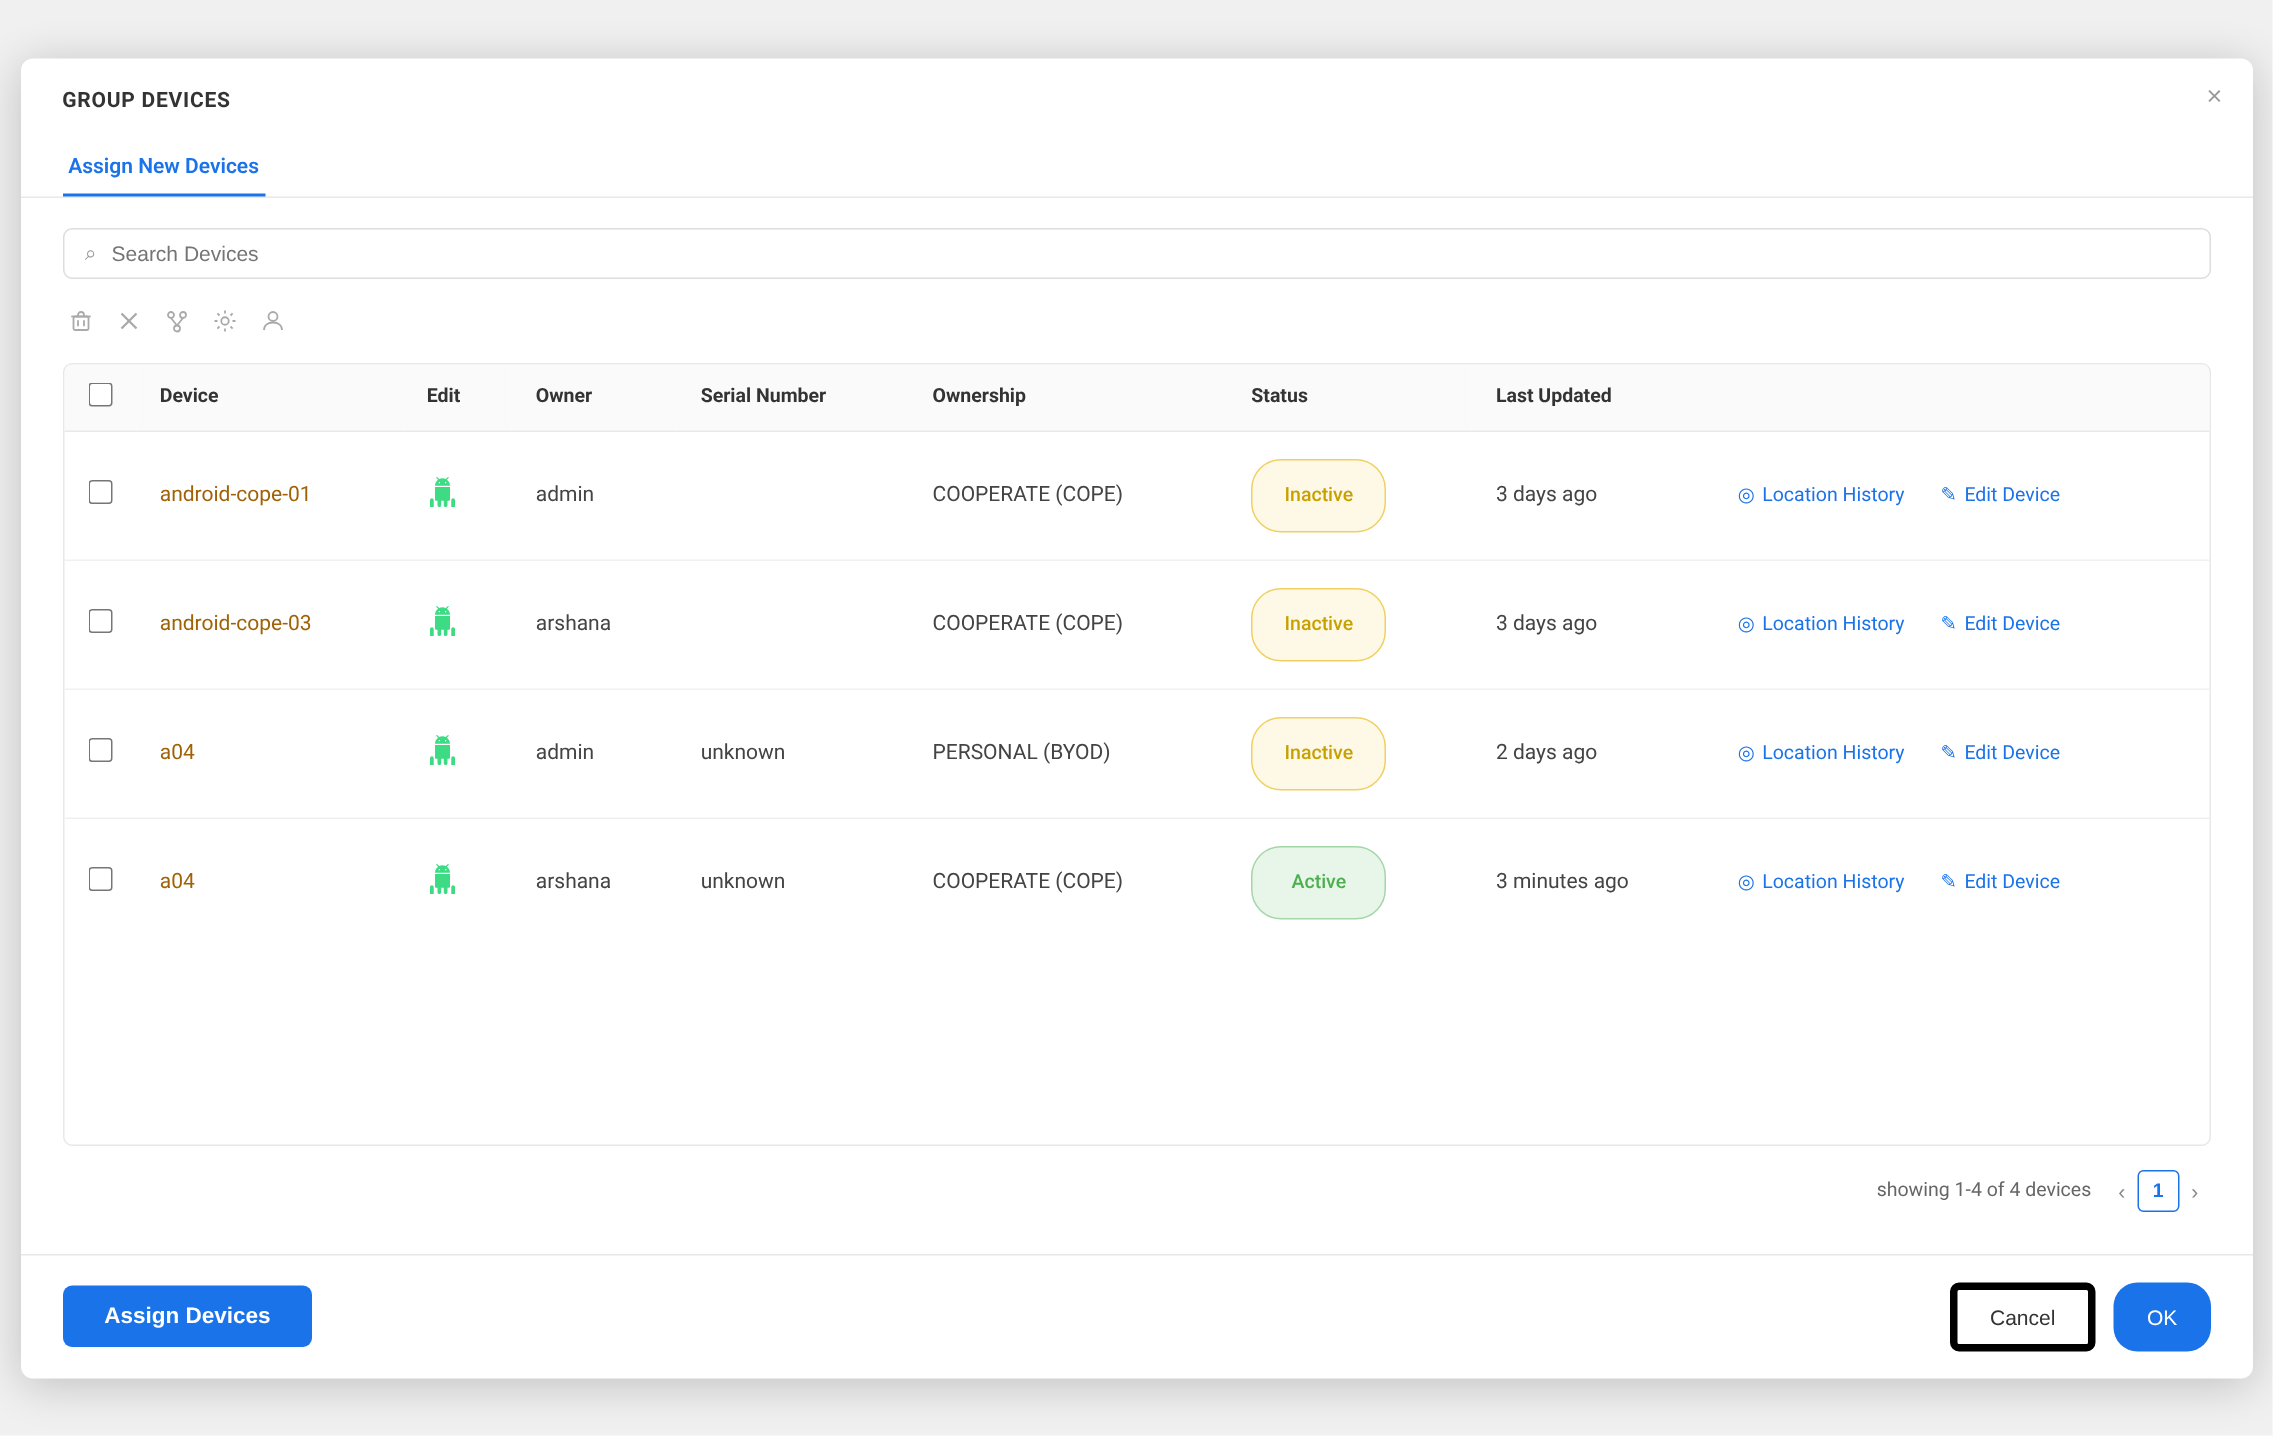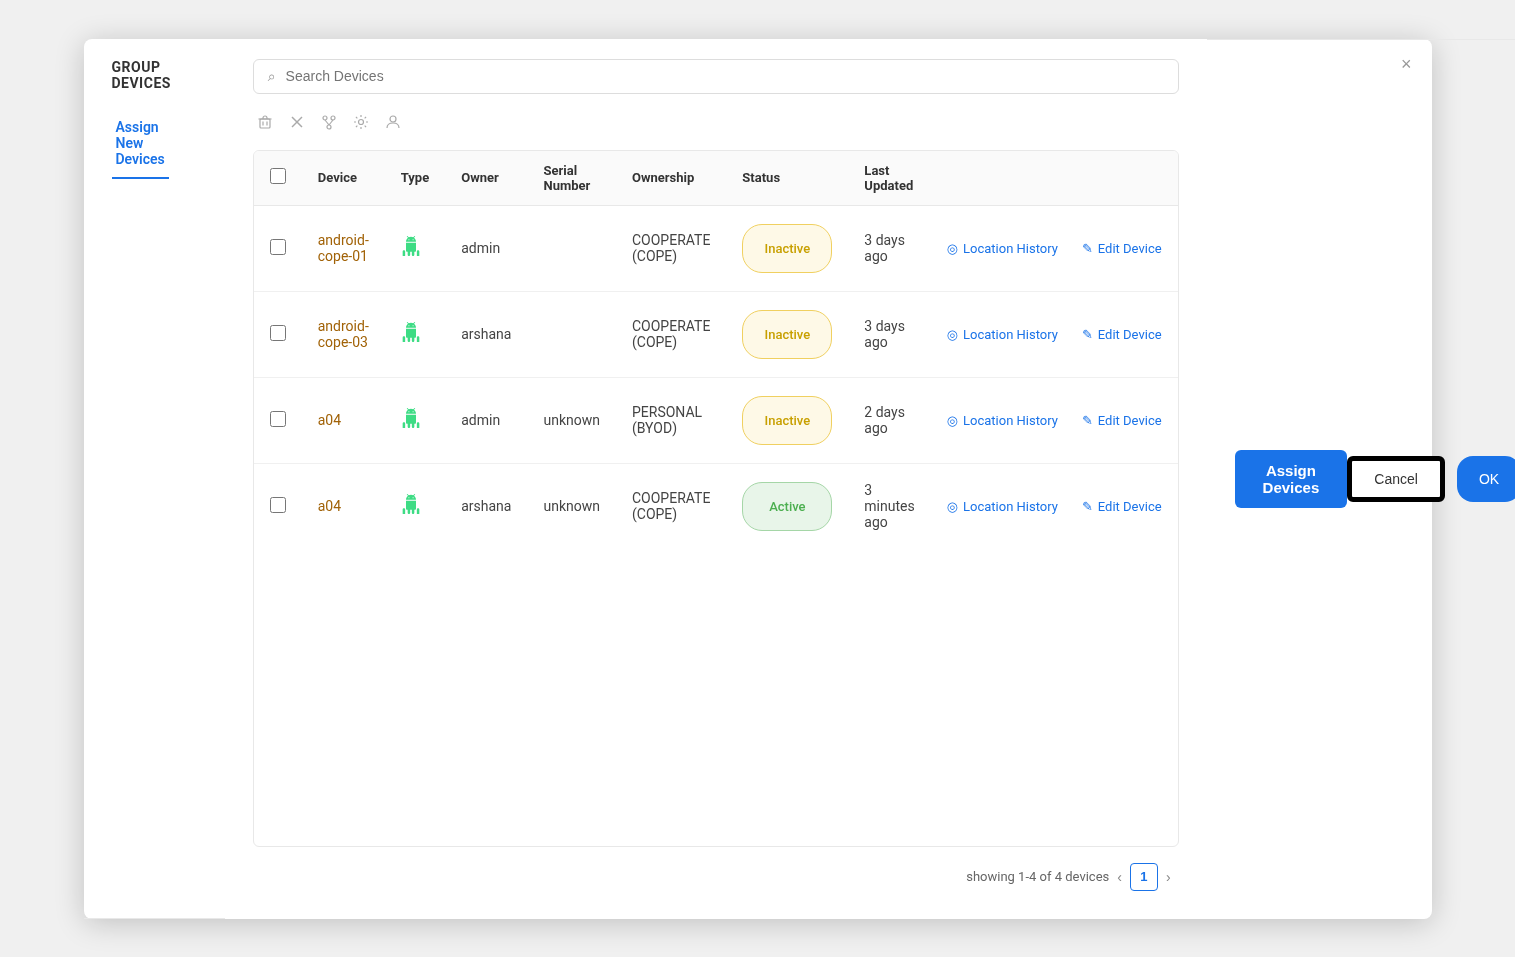--- a/index.html
+++ b/index.html
@@ -8,25 +8,25 @@
       background: #f0f0f0;
       display: flex;
       align-items: center;
       justify-content: center;
       min-height: 100vh;
     }
     .modal-overlay {
       background: white;
       border-radius: 8px;
       box-shadow: 0 4px 30px rgba(0,0,0,0.2);
-      width: 1348px;
+      width: 1488px;
       min-height: 880px;
       position: relative;
       display: flex;
-      flex-direction: row;
+      flex-direction: column;
     }
     .modal-header {
       padding: 20px 28px 0 28px;
       border-bottom: 1px solid #e8e8e8;
     }
     .modal-title {
       font-size: 14px;
       font-weight: 700;
       color: #333;
       letter-spacing: 0.5px;
@@ -186,21 +186,21 @@
       gap: 5px;
       cursor: pointer;
     }
     .pagination-row {
       display: flex;
       justify-content: flex-end;
       align-items: center;
       padding: 16px 4px 8px 4px;
       font-size: 13px;
       color: #666;
-      gap: 4px;
+      gap: 14px;
     }
     .page-nav {
       display: flex;
       align-items: center;
       gap: 4px;
     }
     .page-btn {
       background: none;
       border: 1px solid #ddd;
       border-radius: 4px;
@@ -334,21 +334,21 @@
         </svg>
       </span>
     </div>
 
     <div class="table-wrap">
       <table>
         <thead>
           <tr>
             <th><input type="checkbox" class="header-checkbox" style=""></th>
             <th>Device</th>
-            <th>Type</th>
+            <th>Edit</th>
             <th>Owner</th>
             <th>Serial Number</th>
             <th>Ownership</th>
             <th>Status</th>
             <th>Last Updated</th>
             <th></th>
           </tr>
         </thead>
         <tbody id="table-body">
         <tr>

